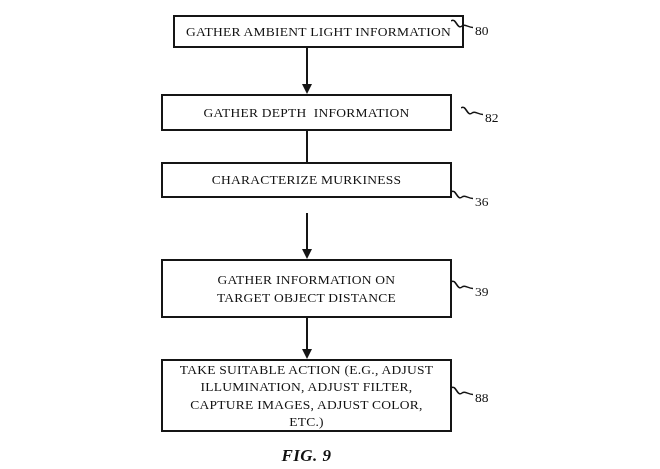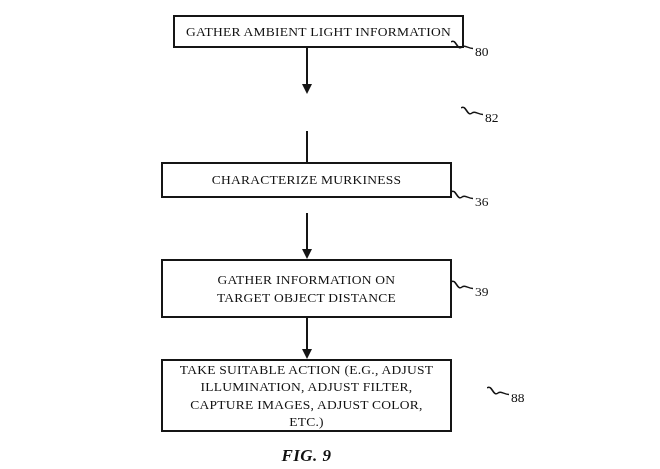--- a/index.html
+++ b/index.html
@@ -73,25 +73,25 @@
     align-items: flex-start;
   }
   .ref svg { display: block; }
   .ref-num {
     font-family: "Liberation Serif", serif;
     font-size: 13.5px;
     color: #111111;
     margin-top: 5px;
     margin-left: 1px;
   }
-  .ref-80 { top: 39px; }
+  .ref-80 { top: 18px; }
   .ref-82 { top: 105px; margin-left: 10px; }
   .ref-84 { top: 189px; }
   .ref-86 { top: 279px; }
-  .ref-88 { top: 385px; padding-left: 36px; }
+  .ref-88 { top: 385px; }
 
   .caption {
     position: absolute;
     left: 161px;
     width: 291px;
     top: 446px;
     text-align: center;
     font-family: "Liberation Serif", serif;
     font-weight: bold;
     font-style: italic;
@@ -113,20 +113,23 @@
       <path d="M0,3 C5,-1 6,12 11,8 C14,5.5 17,9.5 22,9.5" fill="none" stroke="#151515" stroke-width="1.6"></path>
     </svg>
     <span class="ref-num">80</span>
   </div>
 
   <div class="arrow arrow-1">
     <div class="arrow-line"></div>
     <div class="arrow-head"></div>
   </div>
 
+  <div class="flow-box box-2">
+    <span class="box-label">GATHER DEPTH  INFORMATION</span>
+  </div>
   <div class="ref ref-82">
     <svg width="23" height="18" viewBox="0 0 23 18">
       <path d="M0,3 C5,-1 6,12 11,8 C14,5.5 17,9.5 22,9.5" fill="none" stroke="#151515" stroke-width="1.6"></path>
     </svg>
     <span class="ref-num">82</span>
   </div>
 
   <div class="arrow arrow-2">
     <div class="arrow-line"></div>
     <div class="arrow-head"></div>

